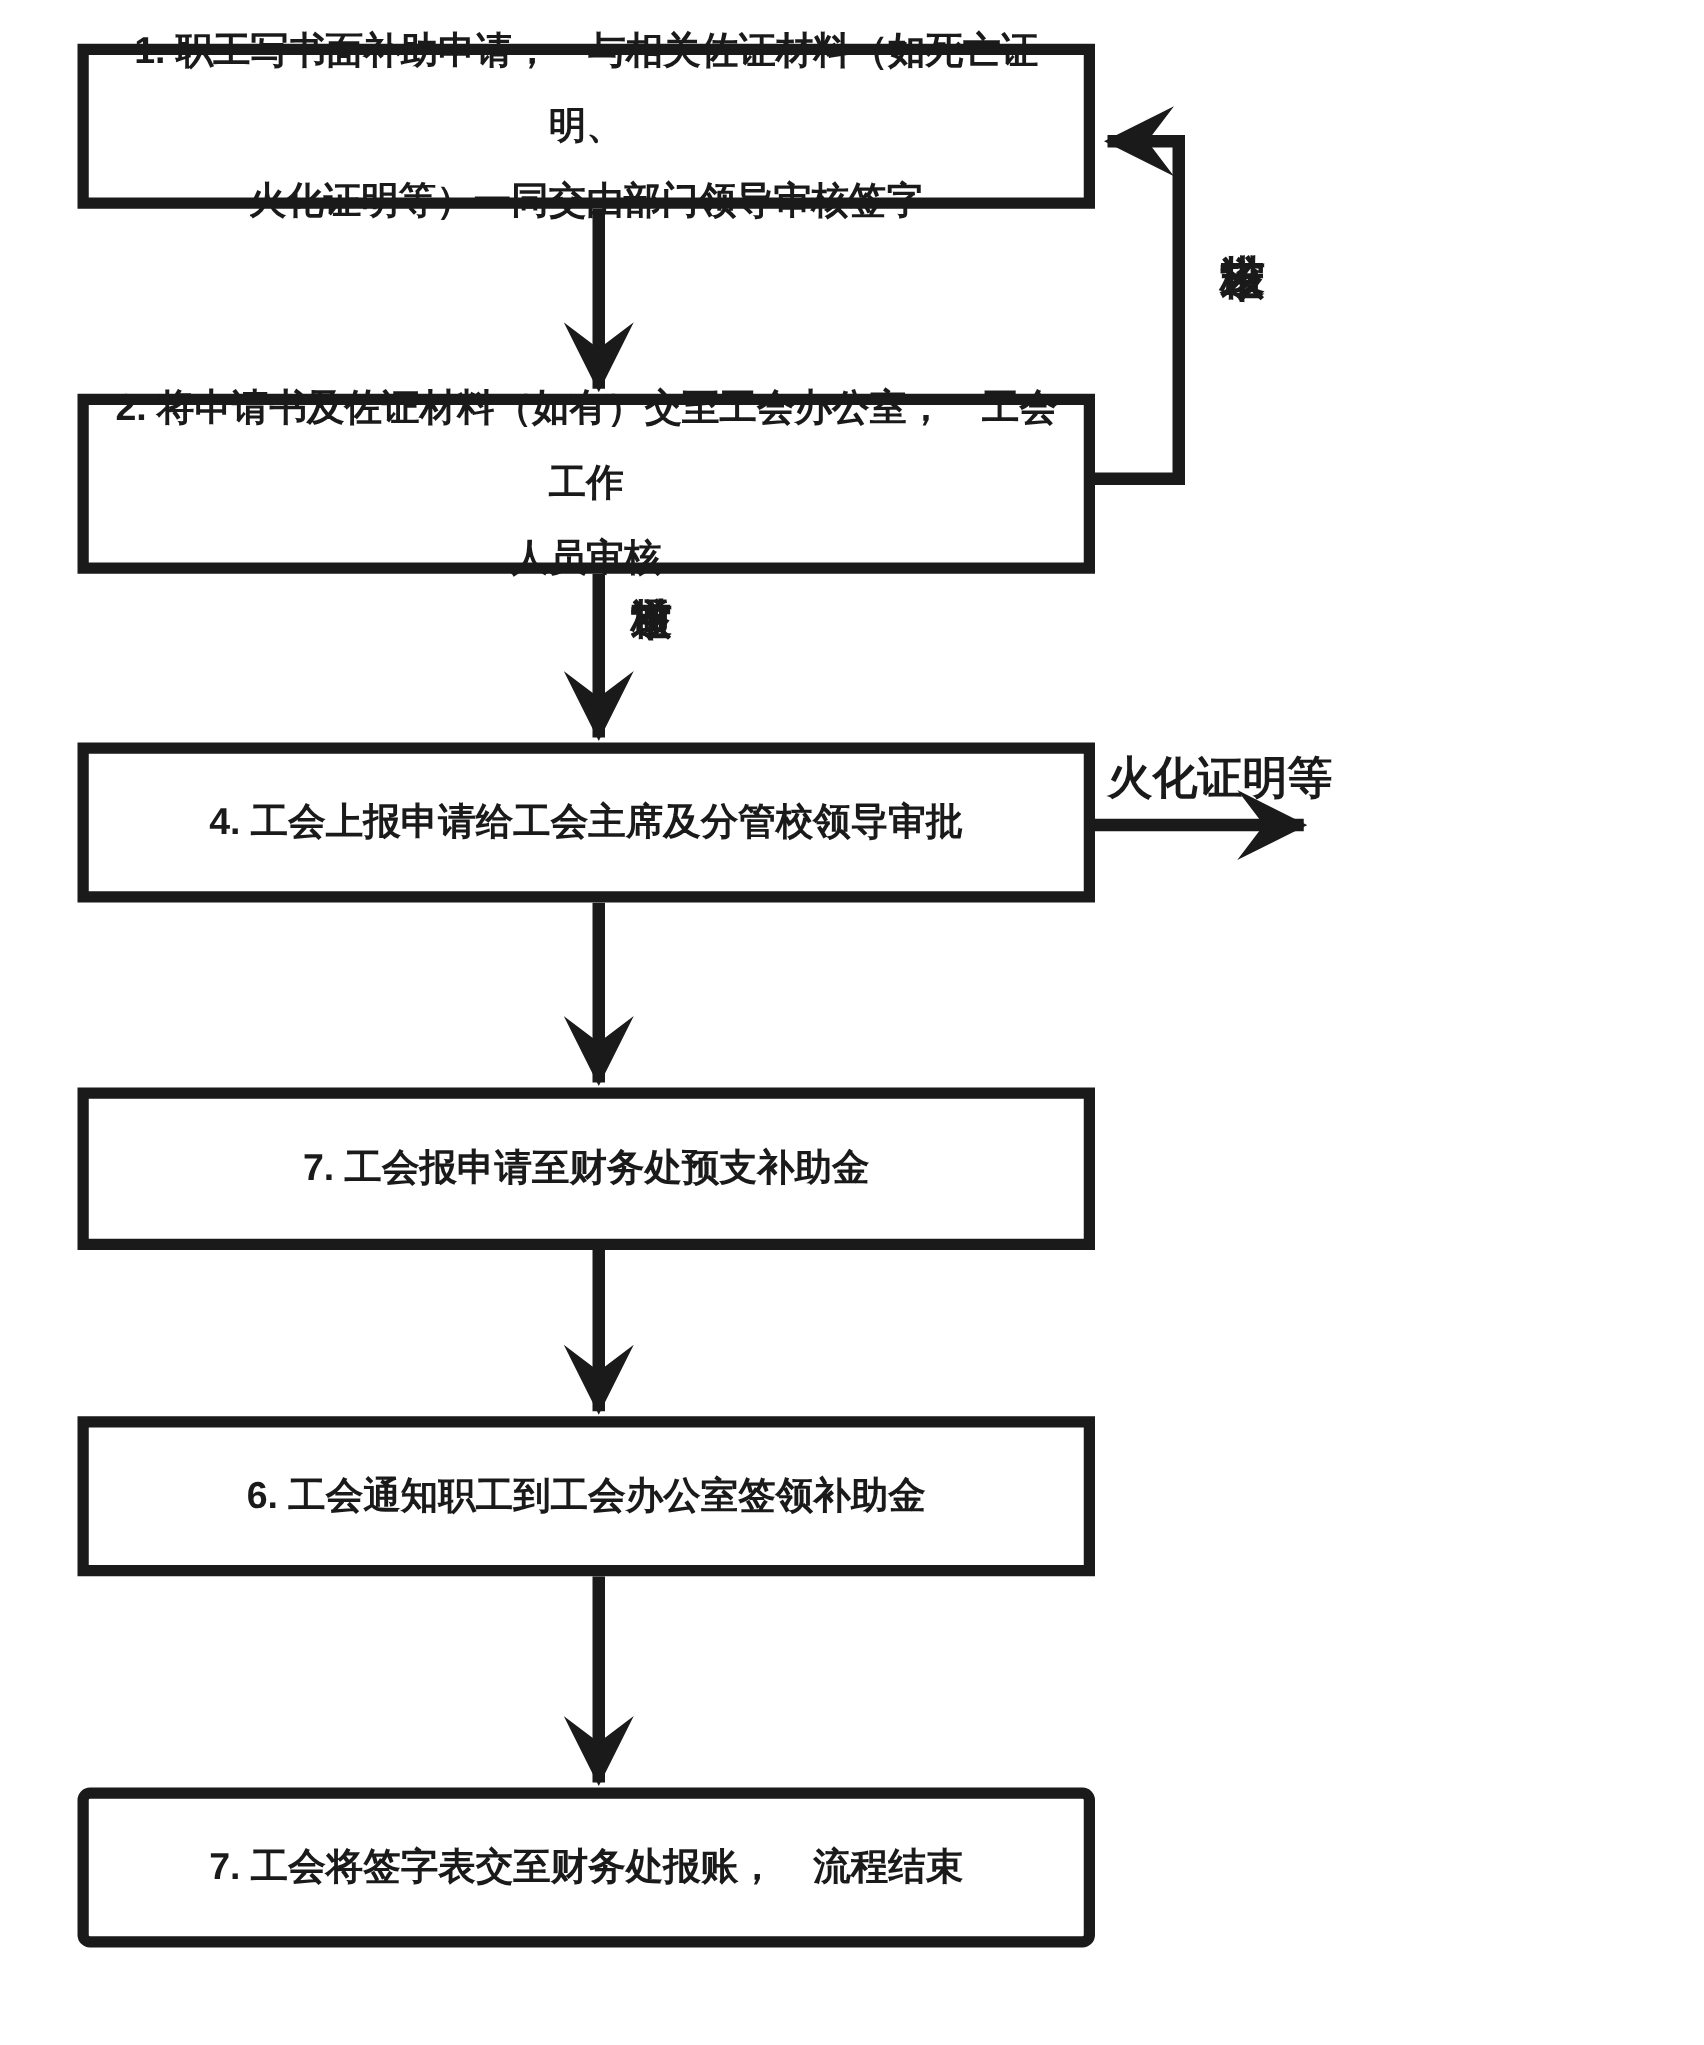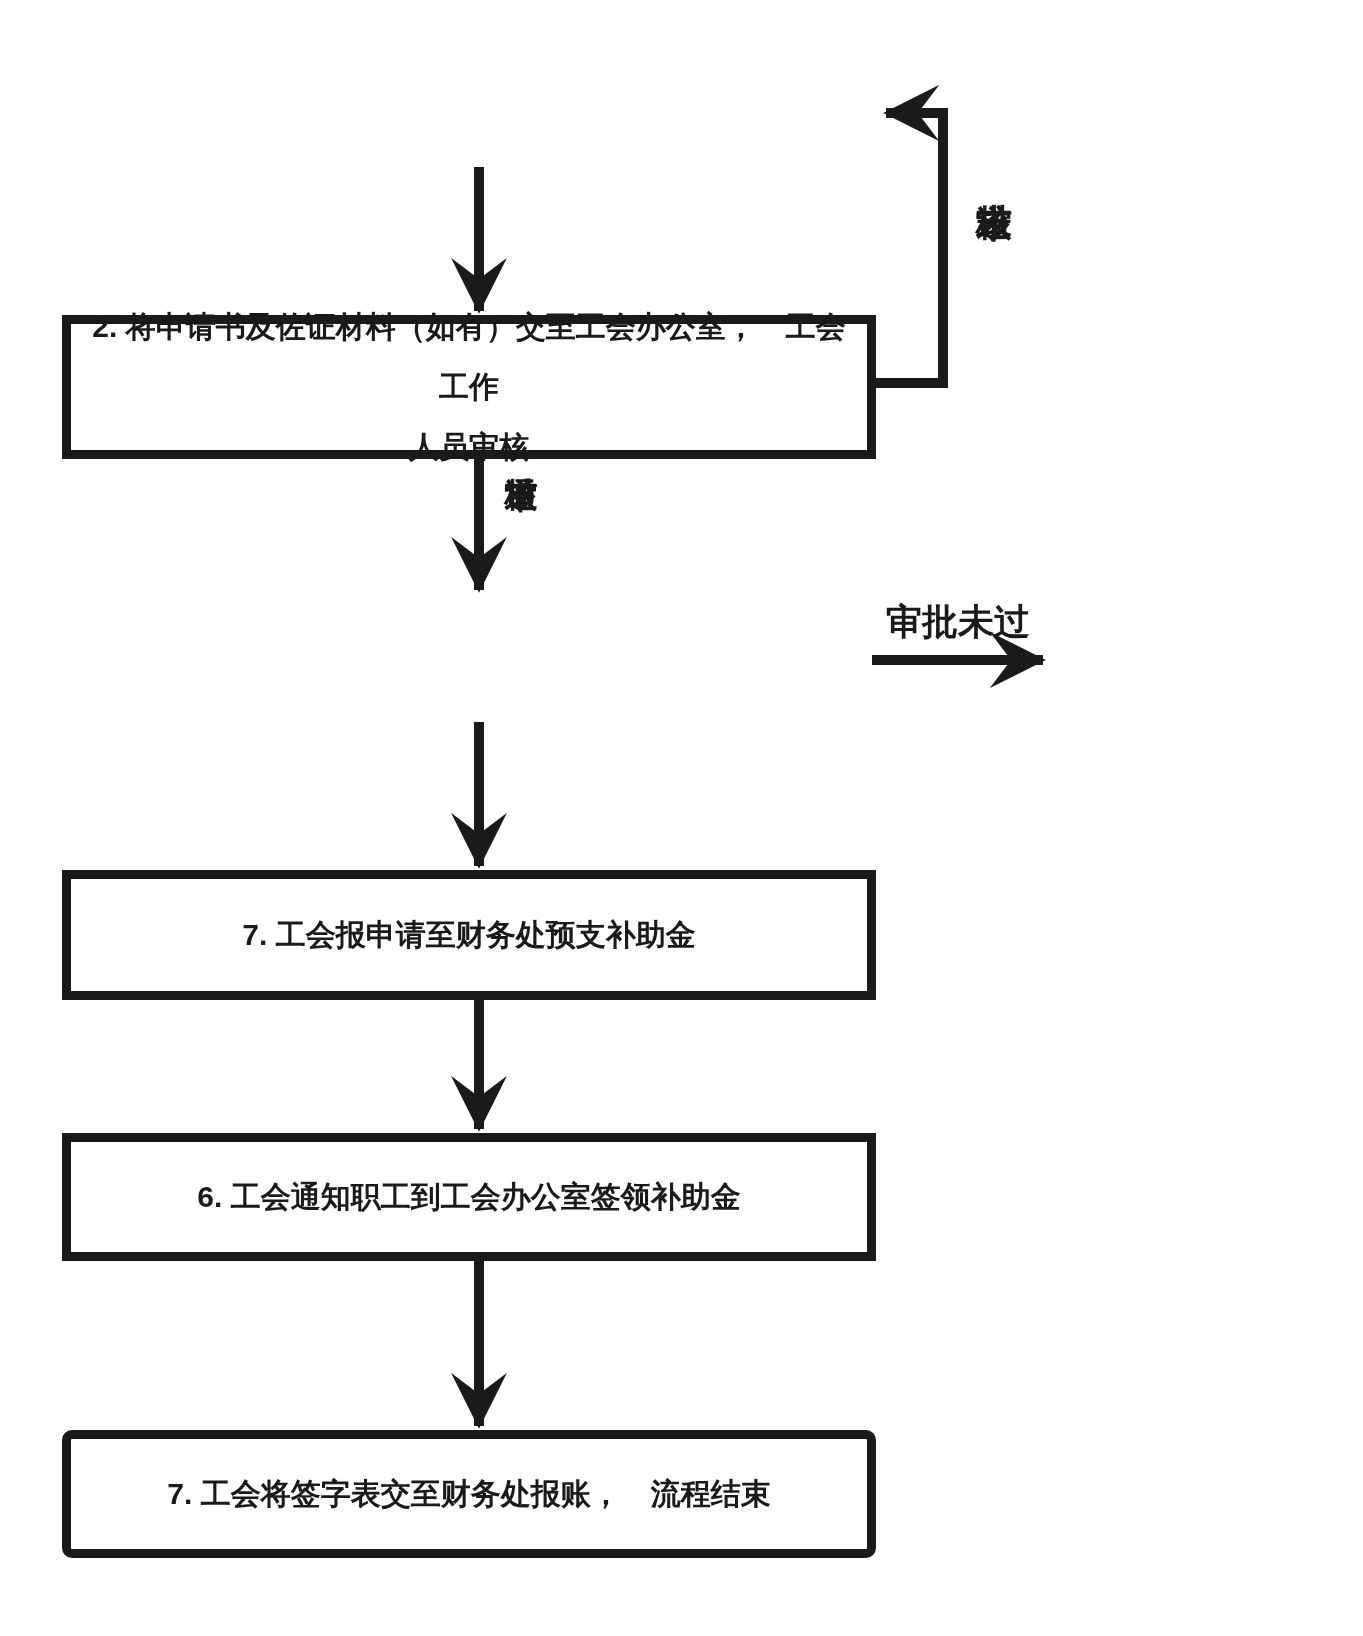--- a/index.html
+++ b/index.html
@@ -82,39 +82,46 @@
 
     <path d="M 479 1000 L 479 1129" fill="none" stroke="#1a1a1a" stroke-width="10" marker-end="url(#arrowhead)"></path>
 
     <path d="M 479 1261 L 479 1426" fill="none" stroke="#1a1a1a" stroke-width="10" marker-end="url(#arrowhead)"></path>
 
     <path d="M 872 383 L 943 383 L 943 113 L 886 113" fill="none" stroke="#1a1a1a" stroke-width="10" stroke-linejoin="miter" marker-end="url(#arrowhead)"></path>
 
     <path d="M 872 660 L 1043 660" fill="none" stroke="#1a1a1a" stroke-width="10" marker-end="url(#arrowhead)"></path>
   </svg>
 
+  <div class="flow-box" style="left:62px; top:35px; width:814px; height:132px;">
+    <span class="box-text">1. 职工写书面补助申请，　与相关佐证材料（如死亡证明、
+火化证明等）一同交由部门领导审核签字</span>
+  </div>
 
   <div class="flow-box" style="left:62px; top:315px; width:814px; height:144px;">
     <span class="box-text">2. 将申请书及佐证材料（如有）交至工会办公室，　工会工作
 人员审核</span>
   </div>
 
+  <div class="flow-box" style="left:62px; top:594px; width:814px; height:128px;">
+    <span class="box-text">4. 工会上报申请给工会主席及分管校领导审批</span>
+  </div>
 
   <div class="flow-box" style="left:62px; top:870px; width:814px; height:130px;">
     <span class="box-text">7. 工会报申请至财务处预支补助金</span>
   </div>
 
   <div class="flow-box" style="left:62px; top:1133px; width:814px; height:128px;">
     <span class="box-text">6. 工会通知职工到工会办公室签领补助金</span>
   </div>
 
   <div class="flow-box" style="left:62px; top:1430px; width:814px; height:128px;border-radius:10px;">
     <span class="box-text">7. 工会将签字表交至财务处报账，　流程结束</span>
   </div>
 
 
   <div class="vlabel" style="left:976px; top:174px;">审核未过</div>
 
   <div class="vlabel small" style="left:505px; top:451px;">审核通过</div>
 
-  <div class="hlabel" style="left:886px; top:598px;">审批未过</div>
+  <div class="hlabel" style="left:886px; top:598px;">火化证明等</div>
 
 </div>
 
 </body></html>

